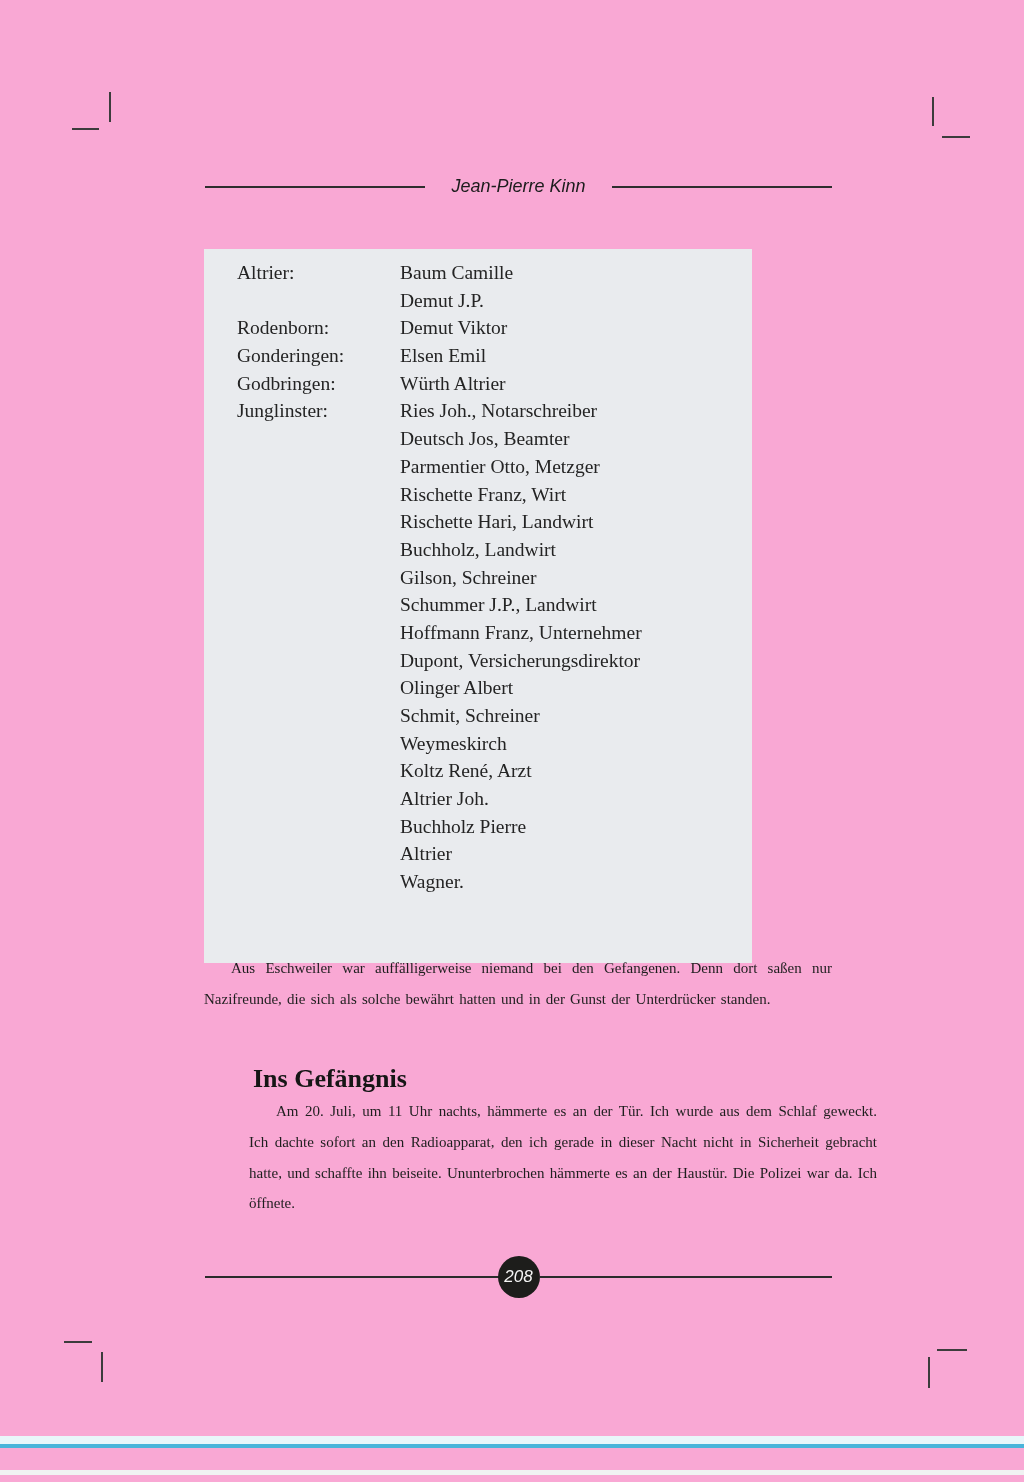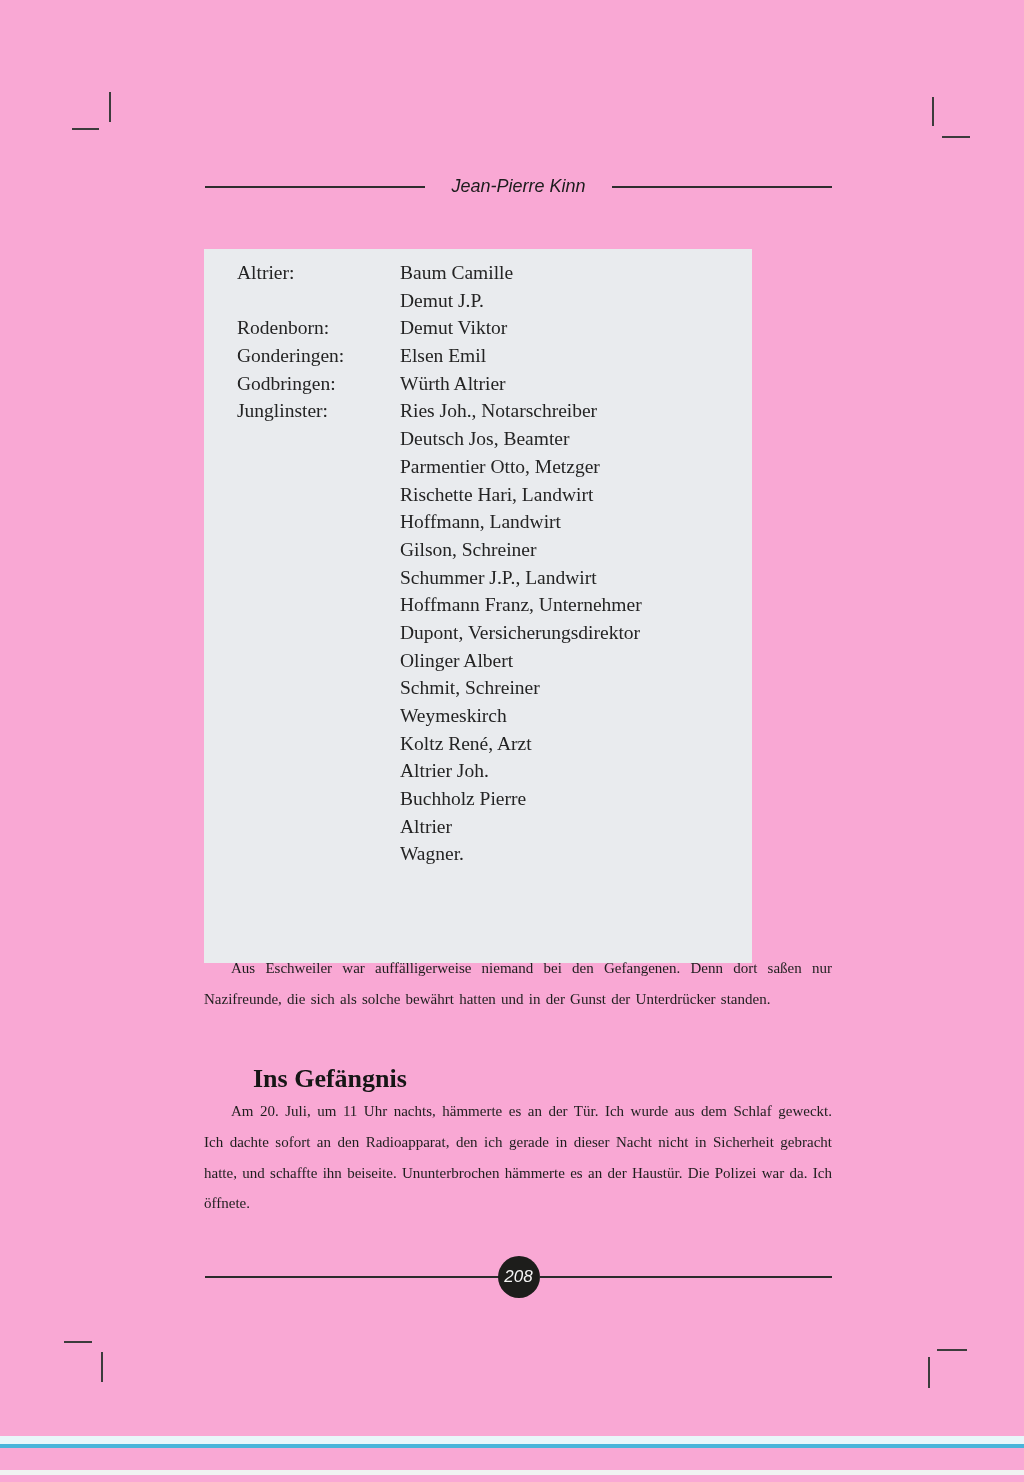--- a/index.html
+++ b/index.html
@@ -38,21 +38,21 @@
   .place{width:163px;flex:0 0 163px;font-size:19.5px;color:#242424;}
   .pname{font-size:19.5px;color:#242424;}
   
   .bodytext{
     position:absolute;left:204px;width:628px;margin:0;
     font-size:15px;line-height:30.8px;
     text-align:justify;text-indent:27px;
     word-spacing:1.5px;color:#1e1e1e;
   }
   .p1{top:953px;}
-  .p2{top:1096px;}
+  .p2{top:1096px;margin-left:45px;}
   .section-heading{
     position:absolute;left:253px;top:1064px;margin:0;
     font-size:26px;font-weight:bold;color:#161616;
     font-family:"Liberation Serif", serif;
   }
   
   .page-footer{
     position:absolute;left:205px;top:1256px;width:627px;height:42px;
     display:flex;align-items:center;
   }
@@ -120,25 +120,29 @@
       <div class="plist-row">
         <span class="place"></span>
         <span class="pname">Deutsch Jos, Beamter</span>
       </div>
       <div class="plist-row">
         <span class="place"></span>
         <span class="pname">Parmentier Otto, Metzger</span>
       </div>
       <div class="plist-row">
         <span class="place"></span>
+        <span class="pname">Rischette Franz, Wirt</span>
+      </div>
+      <div class="plist-row">
+        <span class="place"></span>
         <span class="pname">Rischette Hari, Landwirt</span>
       </div>
       <div class="plist-row">
         <span class="place"></span>
-        <span class="pname">Hoffmann, Landwirt</span>
+        <span class="pname">Buchholz, Landwirt</span>
       </div>
       <div class="plist-row">
         <span class="place"></span>
         <span class="pname">Gilson, Schreiner</span>
       </div>
       <div class="plist-row">
         <span class="place"></span>
         <span class="pname">Schummer J.P., Landwirt</span>
       </div>
       <div class="plist-row">

